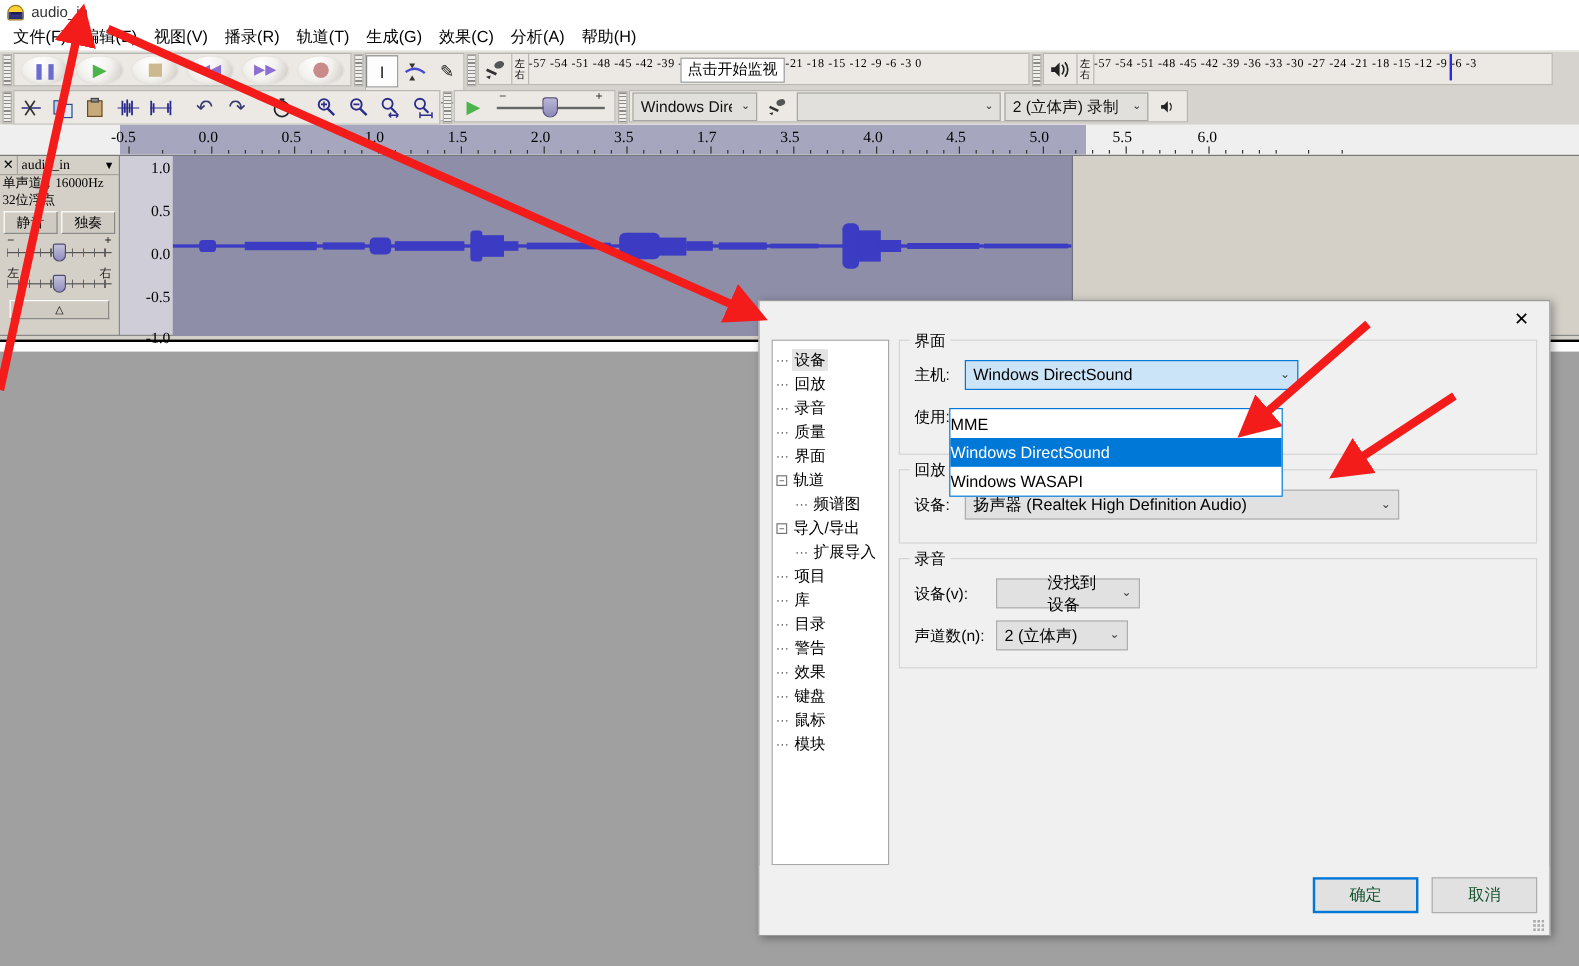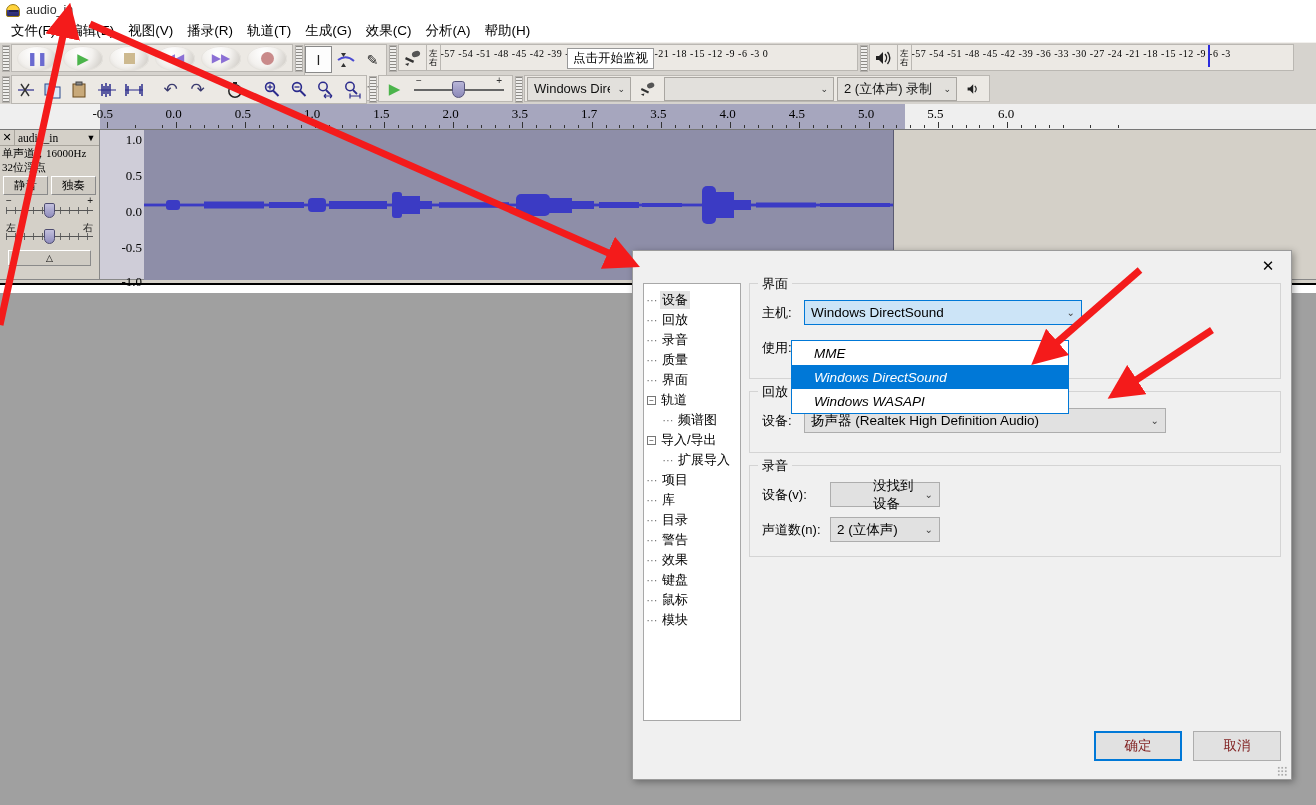--- a/index.html
+++ b/index.html
@@ -161,26 +161,26 @@
   .frow:last-child{ margin-bottom:0; }
   .flabel{ font-size:13px;color:#000;text-align:left;margin-right:6px; }
   .dcombo{ height:25px;border:1px solid #adadad;background:#e1e1e1;display:flex;align-items:center;
            justify-content:space-between;padding:0 6px;font-size:13.5px;color:#000; }
   .dcombo.open{ background:#cce4f7;border:1px solid #0078d7; }
   .dcombo .dchev{ font-size:10px;color:#444;margin-left:8px; }
 
   .dropdown{
     position:absolute;border:1px solid #0078d7;background:#fff;z-index:30;
   }
-  .dditem{ height:24px;display:flex;align-items:center;padding:0 22px;font-size:13.5px;color:#000;font-style:italic; }
+  .dditem{ height:24px;display:flex;align-items:center;padding:0 0;font-size:13.5px;color:#000; }
   .dditem.hl{ background:#0078d7;color:#fff; }
 
   .dlg-footer{ position:absolute;left:0;right:0;bottom:0;height:58px;background:#f0f0f0; }
   .dbtn{ position:absolute;top:10px;width:88px;height:30px;background:#e1e1e1;border:1px solid #adadad;
-         display:flex;align-items:center;justify-content:center;font-size:13.5px;color:#7f1d1d; }
+         display:flex;align-items:center;justify-content:center;font-size:13.5px;color:#14532d; }
   .dbtn.primary{ border:2px solid #0078d7; }
   .grip-corner{ position:absolute;right:4px;bottom:3px;width:10px;height:10px;
         background:radial-gradient(circle,#aaa 40%,transparent 41%) 0 0/3.5px 3.5px; }
 
   
   .arrows{ position:absolute;inset:0;pointer-events:none;z-index:50; }
 </style>
 </head>
 <body>
 
@@ -685,21 +685,21 @@
               <span>扬声器 (Realtek High Definition Audio)</span>
               <span class="dchev">⌄</span>
             </div>
           </div>
         </div>
 
         <div class="group" style="height:92px;">
           <span class="gtitle">录音</span>
           <div class="frow">
             <div class="flabel" style="width:62px;">设备(v):</div>
-            <div class="dcombo" style="width:110px;padding-left:42px;">
+            <div class="dcombo" style="width:120px;padding-left:42px;">
               <span>没找到设备</span>
               <span class="dchev">⌄</span>
             </div>
           </div>
           <div class="frow">
             <div class="flabel" style="width:62px;">声道数(n):</div>
             <div class="dcombo" style="width:110px;">
               <span>2 (立体声)</span>
               <span class="dchev">⌄</span>
             </div>

